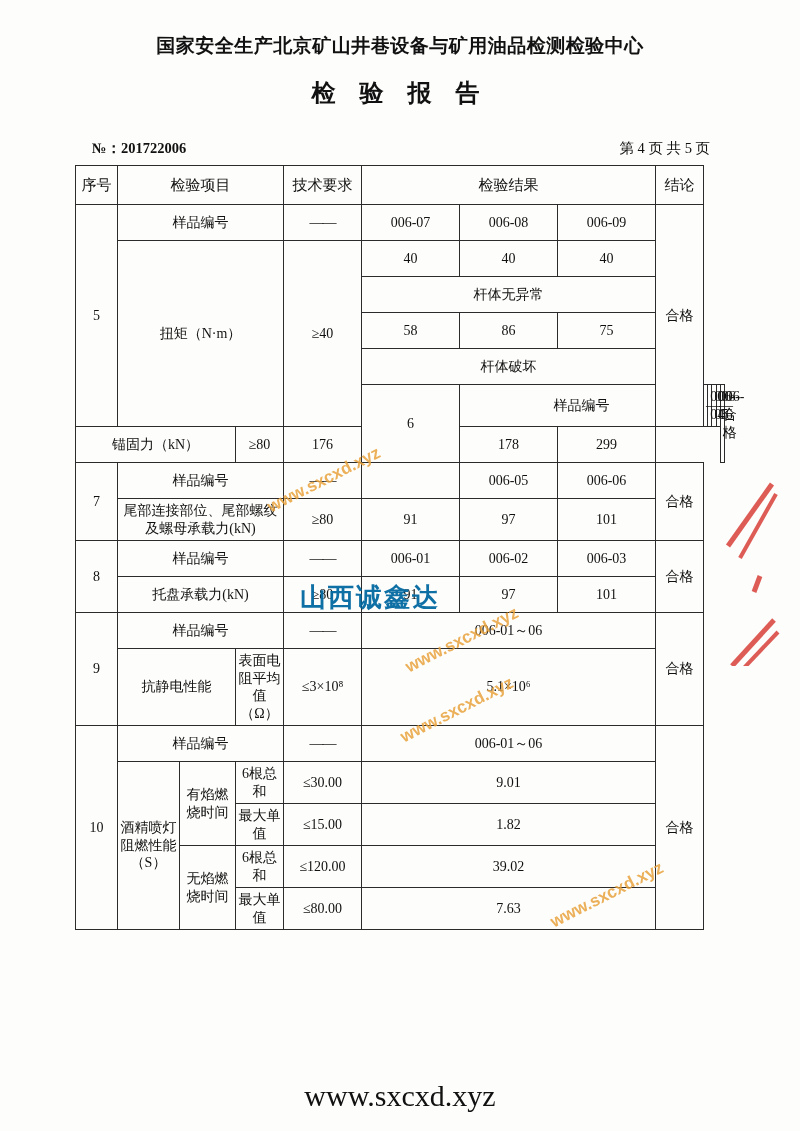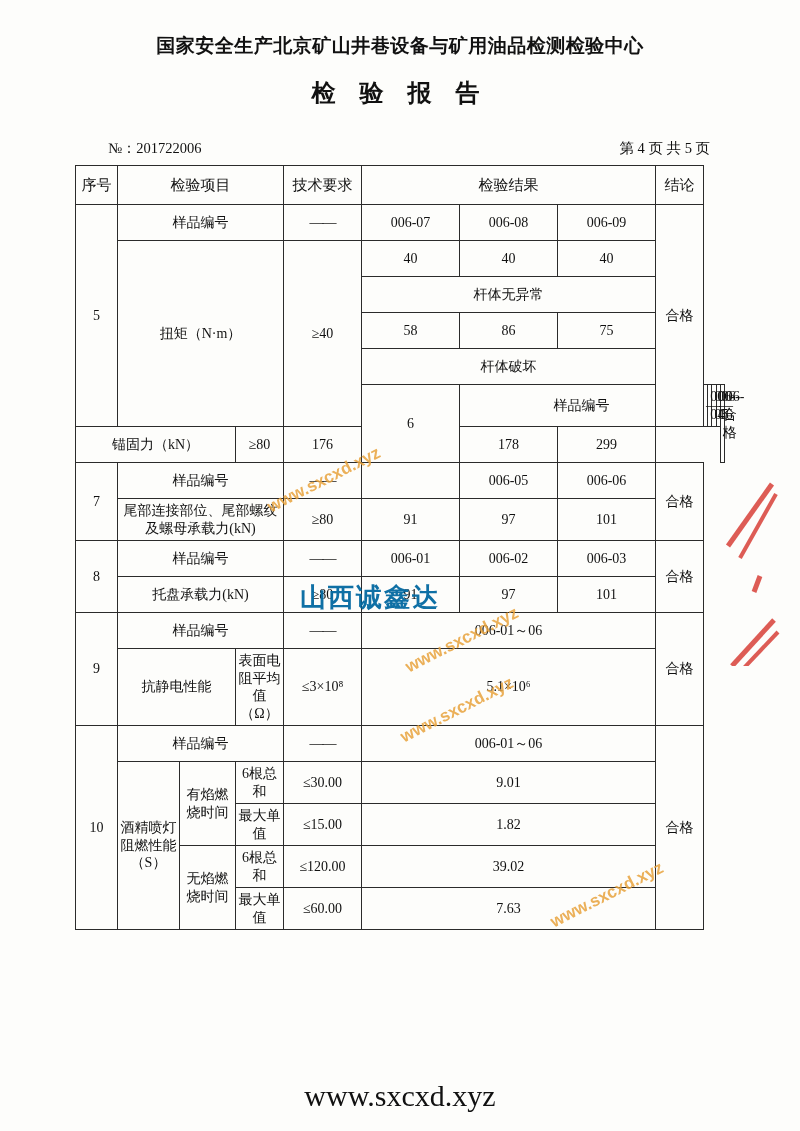--- a/index.html
+++ b/index.html
@@ -38,22 +38,23 @@
   }
   .meta-row {
     position: relative;
     width: 640px;
     margin: 30px auto 6px auto;
     height: 20px;
     font-size: 14.5px;
   }
   .meta-no {
     position: absolute;
-    left: 28px;
+    left: 12px;
     top: 0;
+    font-weight: bold;
   }
   .meta-page {
     position: absolute;
     right: 10px;
     top: 0;
   }
   table.report {
     border-collapse: collapse;
     width: 650px;
     margin: 0 auto;
@@ -285,21 +286,21 @@
         <td colspan="3">1.82</td>
       </tr>
       <tr style="height:42px">
         <td rowspan="2" class="cell-sm">无焰燃烧时间</td>
         <td class="cell-sm">6根总和</td>
         <td>≤120.00</td>
         <td colspan="3">39.02</td>
       </tr>
       <tr style="height:42px">
         <td class="cell-sm">最大单值</td>
-        <td>≤60.00</td>
+        <td>≤80.00</td>
         <td colspan="3">7.63</td>
       </tr>
 
     </tbody>
   </table>
 
   <div class="wm wm1">www.sxcxd.xyz</div>
   <div class="wm wm2">www.sxcxd.xyz</div>
   <div class="wm wm3">www.sxcxd.xyz</div>
   <div class="wm wm4">www.sxcxd.xyz</div>

